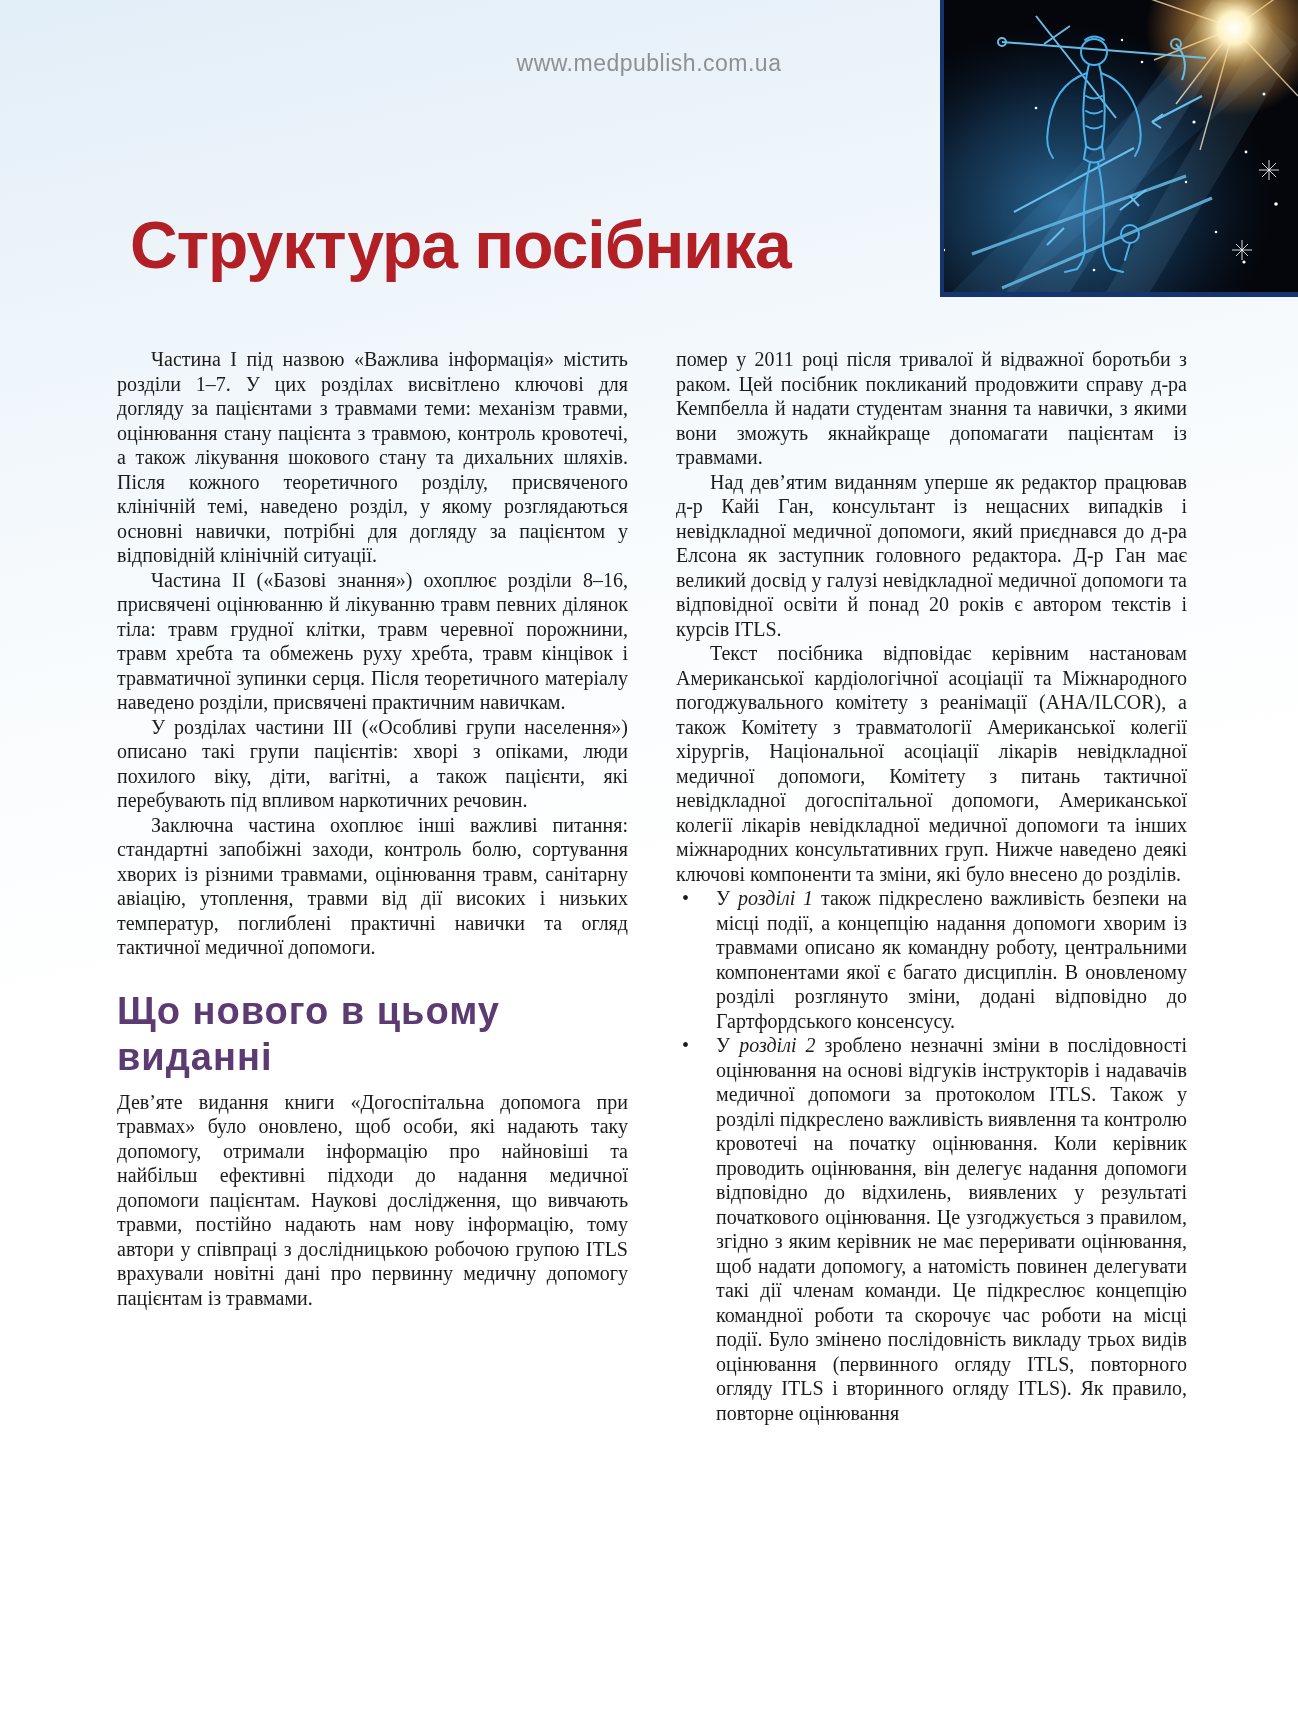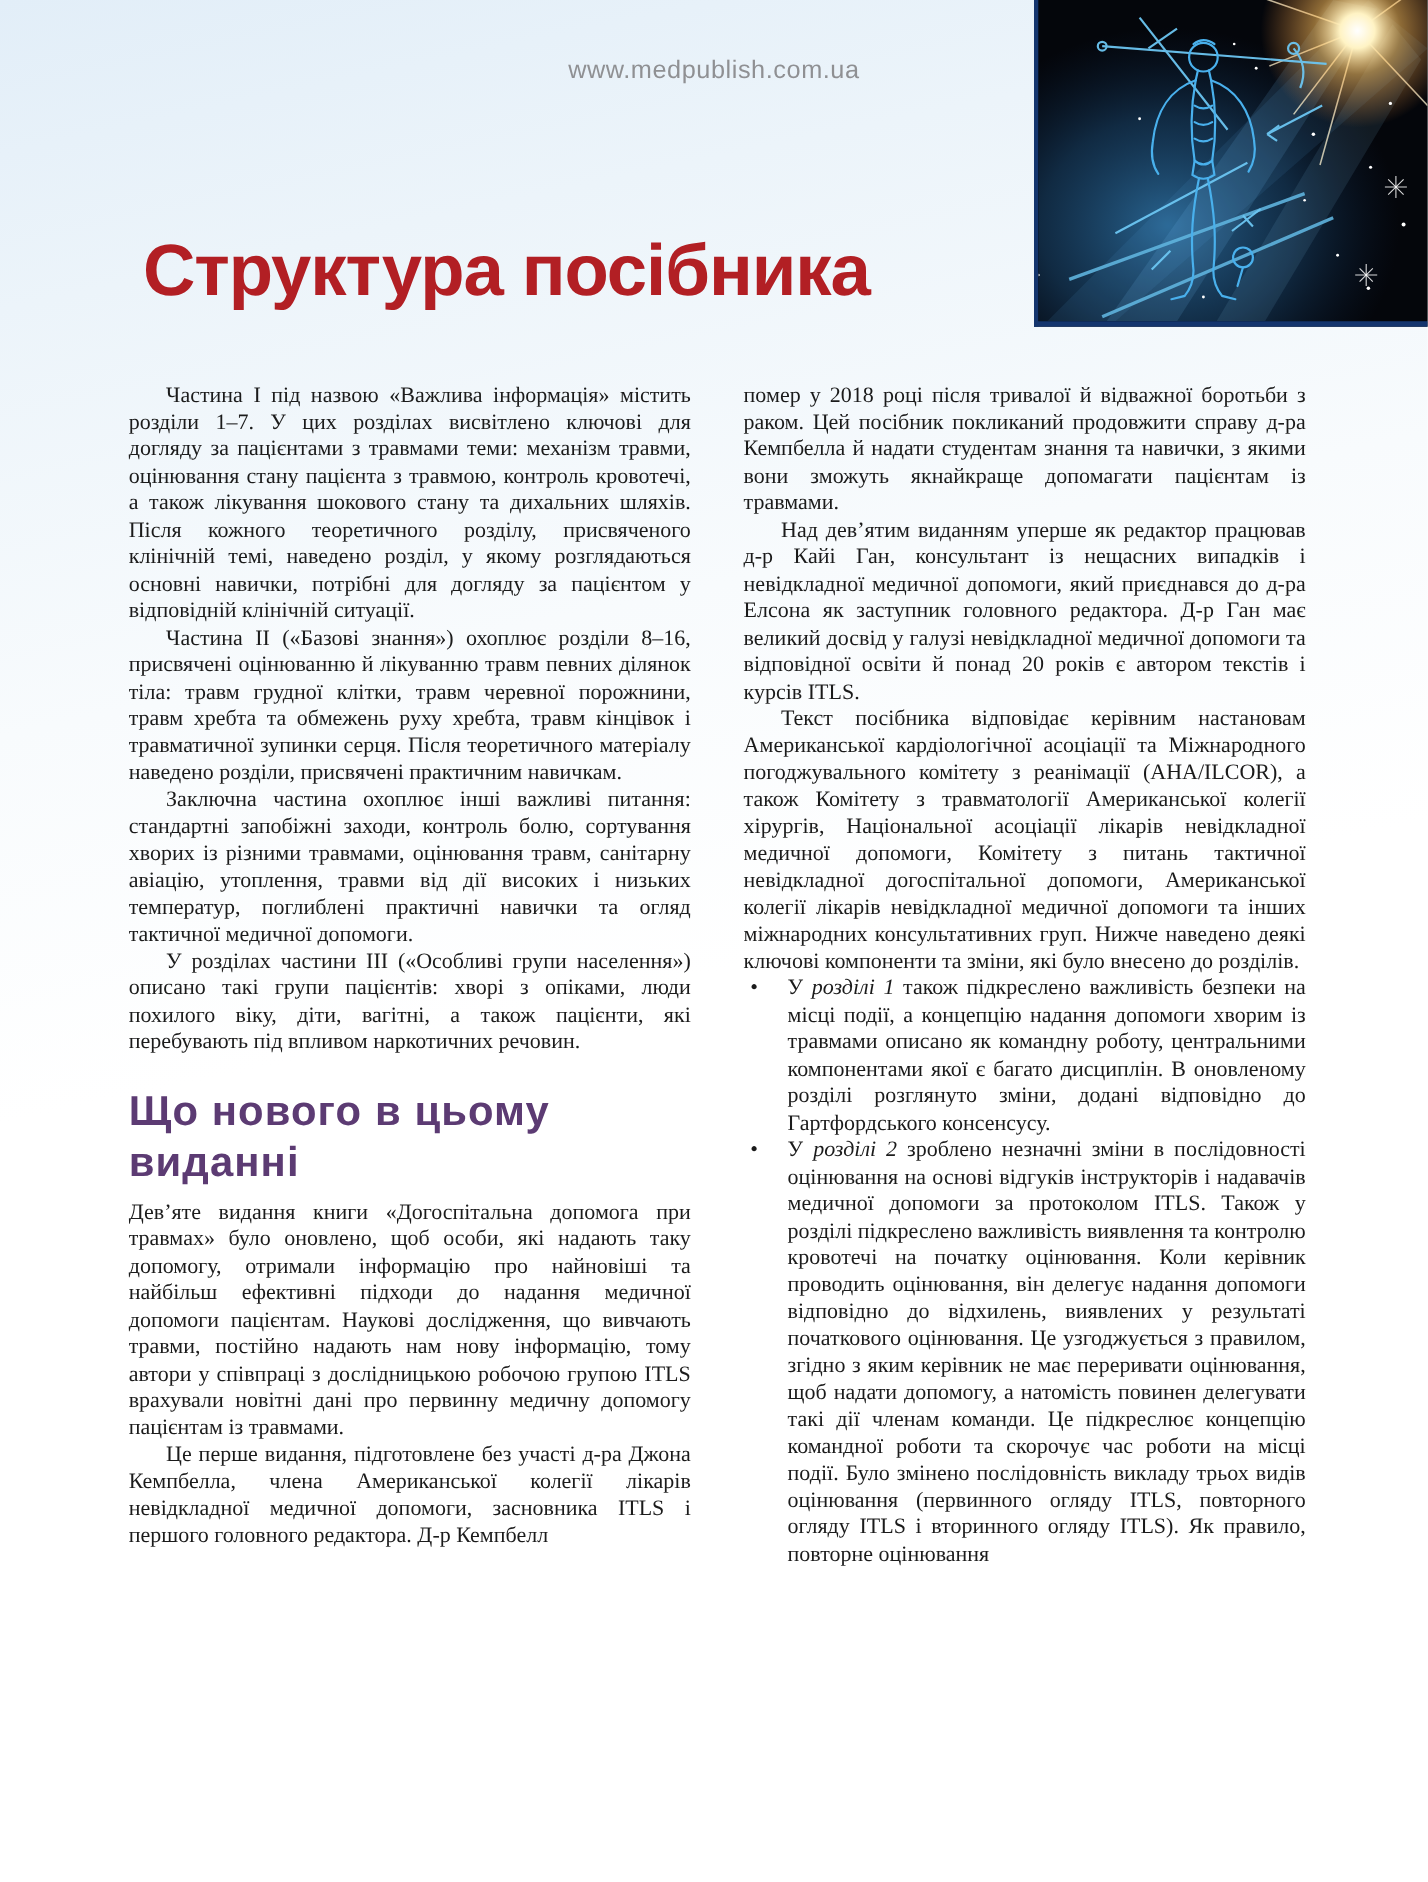--- a/index.html
+++ b/index.html
@@ -186,29 +186,28 @@
     </svg>
   </div>
 
   <h1 class="doc-title">Структура посібника</h1>
 
   <div class="columns">
 
     <div class="col">
       <p class="indent">Частина I під назвою «Важлива інформація» містить розділи 1–7. У цих розділах висвітлено ключові для догляду за пацієнтами з травмами теми: механізм травми, оцінювання стану пацієнта з травмою, контроль кровотечі, а також лікування шокового стану та дихальних шляхів. Після кожного теоретичного розділу, присвяченого клінічній темі, наведено розділ, у якому розглядаються основні навички, потрібні для догляду за пацієнтом у відповідній клінічній ситуації.</p>
       <p class="indent">Частина II («Базові знання») охоплює розділи 8–16, присвячені оцінюванню й лікуванню травм певних ділянок тіла: травм грудної клітки, травм черевної порожнини, травм хребта та обмежень руху хребта, травм кінцівок і травматичної зупинки серця. Після теоретичного матеріалу наведено розділи, присвячені практичним навичкам.</p>
+      <p class="indent">У розділах частини III («Особливі групи населення») описано такі групи пацієнтів: хворі з опіками, люди похилого віку, діти, вагітні, а також пацієнти, які перебувають під впливом наркотичних речовин.</p>
       <p class="indent">Заключна частина охоплює інші важливі питання: стандартні запобіжні заходи, контроль болю, сортування хворих із різними травмами, оцінювання травм, санітарну авіацію, утоплення, травми від дії високих і низьких температур, поглиблені практичні навички та огляд тактичної медичної допомоги.</p>
-      <p class="indent">У розділах частини III («Особливі групи населення») описано такі групи пацієнтів: хворі з опіками, люди похилого віку, діти, вагітні, а також пацієнти, які перебувають під впливом наркотичних речовин.</p>
       <h2 class="section-heading">Що нового в цьому виданні</h2>
       <p>Дев’яте видання книги «Догоспітальна допомога при травмах» було оновлено, щоб особи, які надають таку допомогу, отримали інформацію про найновіші та найбільш ефективні підходи до надання медичної допомоги пацієнтам. Наукові дослідження, що вивчають травми, постійно надають нам нову інформацію, тому автори у співпраці з дослідницькою робочою групою ITLS врахували новітні дані про первинну медичну допомогу пацієнтам із травмами.</p>
-      <p class="indent">Це перше видання, підготовлене без участі д-ра Джона Кемпбелла, члена Американської колегії лікарів невідкладної медичної допомоги, засновника ITLS і першого головного редактора. Д-р Кемпбелл</p>
     </div>
 
     <div class="col">
-      <p>помер у 2018 році після тривалої й відважної боротьби з раком. Цей посібник покликаний продовжити справу д-ра Кемпбелла й надати студентам знання та навички, з якими вони зможуть якнайкраще допомагати пацієнтам із травмами.</p>
+      <p>помер у 2011 році після тривалої й відважної боротьби з раком. Цей посібник покликаний продовжити справу д-ра Кемпбелла й надати студентам знання та навички, з якими вони зможуть якнайкраще допомагати пацієнтам із травмами.</p>
       <p class="indent">Над дев’ятим виданням уперше як редактор працював д-р Кайі Ган, консультант із нещасних випадків і невідкладної медичної допомоги, який приєднався до д-ра Елсона як заступник головного редактора. Д-р Ган має великий досвід у галузі невідкладної медичної допомоги та відповідної освіти й понад 20 років є автором текстів і курсів ITLS.</p>
       <p class="indent">Текст посібника відповідає керівним настановам Американської кардіологічної асоціації та Міжнародного погоджувального комітету з реанімації (AHA/ILCOR), а також Комітету з травматології Американської колегії хірургів, Національної асоціації лікарів невідкладної медичної допомоги, Комітету з питань тактичної невідкладної догоспітальної допомоги, Американської колегії лікарів невідкладної медичної допомоги та інших міжнародних консультативних груп. Нижче наведено деякі ключові компоненти та зміни, які було внесено до розділів.</p>
       <ul class="changes">
         <li><span>У </span><em>розділі 1</em><span> також підкреслено важливість безпеки на місці події, а концепцію надання допомоги хворим із травмами описано як командну роботу, центральними компонентами якої є багато дисциплін. В оновленому розділі розглянуто зміни, додані відповідно до Гартфордського консенсусу.</span></li>
         <li><span>У </span><em>розділі 2</em><span> зроблено незначні зміни в послідовності оцінювання на основі відгуків інструкторів і надавачів медичної допомоги за протоколом ITLS. Також у розділі підкреслено важливість виявлення та контролю кровотечі на початку оцінювання. Коли керівник проводить оцінювання, він делегує надання допомоги відповідно до відхилень, виявлених у результаті початкового оцінювання. Це узгоджується з правилом, згідно з яким керівник не має переривати оцінювання, щоб надати допомогу, а натомість повинен делегувати такі дії членам команди. Це підкреслює концепцію командної роботи та скорочує час роботи на місці події. Було змінено послідовність викладу трьох видів оцінювання (первинного огляду ITLS, повторного огляду ITLS і вторинного огляду ITLS). Як правило, повторне оцінювання</span></li>
       </ul>
     </div>
 
   </div>
 

